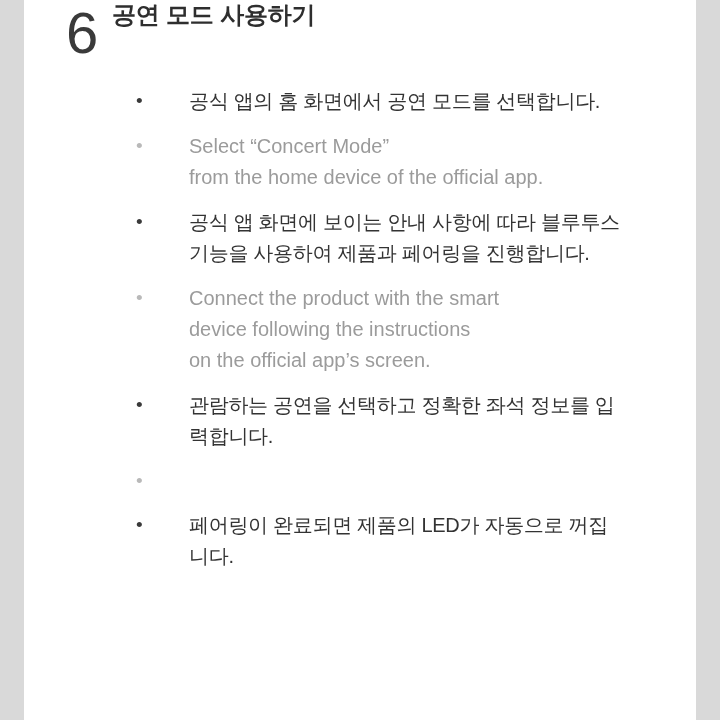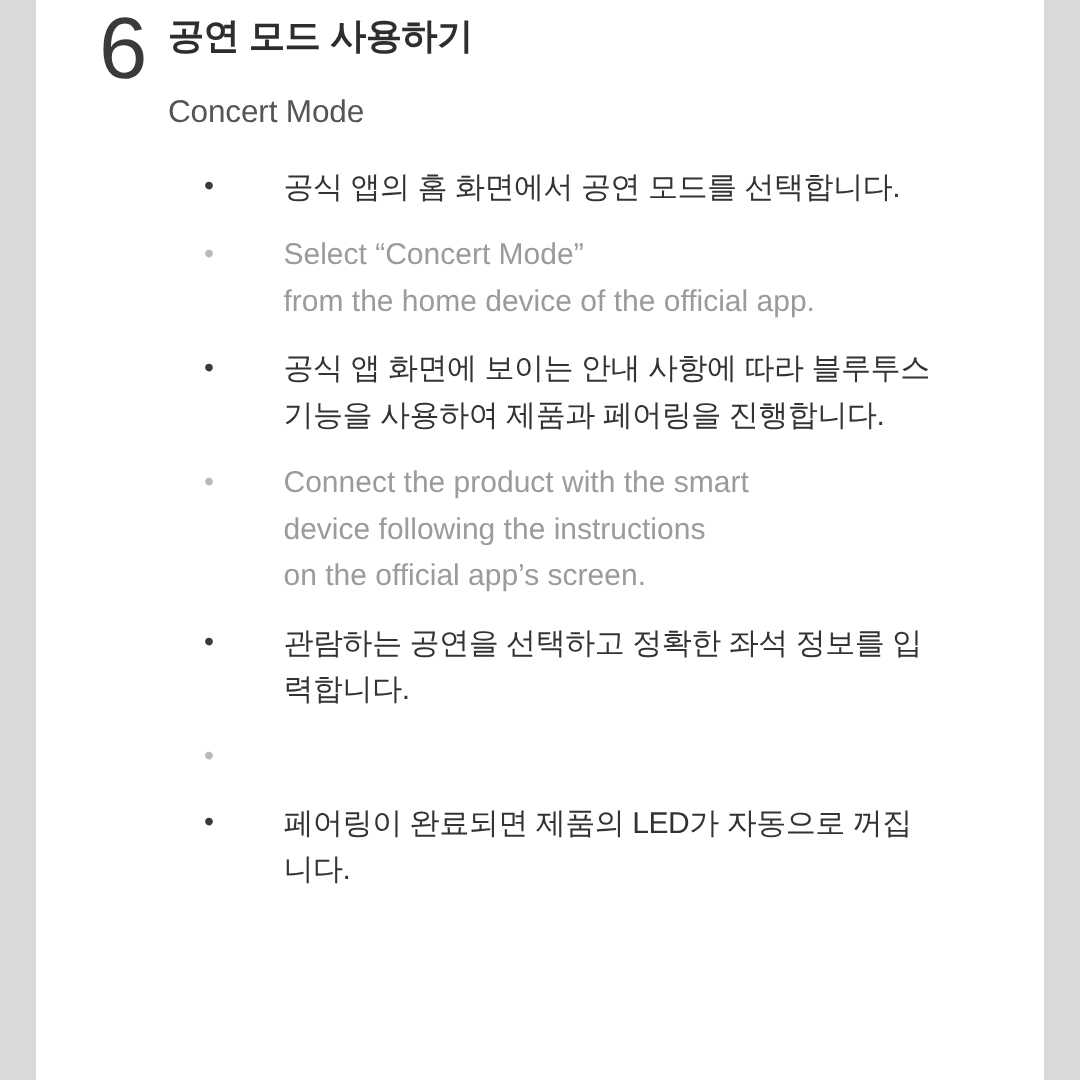--- a/index.html
+++ b/index.html
@@ -36,21 +36,20 @@
     color: #3a3a3a;
     width: 62px;
     text-align: left;
     padding-left: 42px;
     box-sizing: border-box;
     margin-top: 2px;
     font-family: "Liberation Sans", sans-serif;
   }
   .titles {
     padding-left: 26px;
-    padding-top: 10px;
   }
   .title-ko {
     font-size: 24px;
     line-height: 30px;
     font-weight: bold;
     color: #2e2e2e;
     margin: 0;
     letter-spacing: -0.2px;
   }
   .title-en {
@@ -101,21 +100,20 @@
 </style>
 </head>
 <body>
 
 <div class="page">
 
   <div class="header">
     <div class="step-number">6</div>
     <div class="titles">
       <h1 class="title-ko">공연 모드 사용하기</h1>
-      <h2 class="title-en">Concert Mode</h2>
     </div>
   </div>
 
   <ul class="list">
 
     <li class="item">
       <span class="bullet">•</span>
       <span class="text">공식 앱의 홈 화면에서 공연 모드를 선택합니다.</span>
     </li>
 

